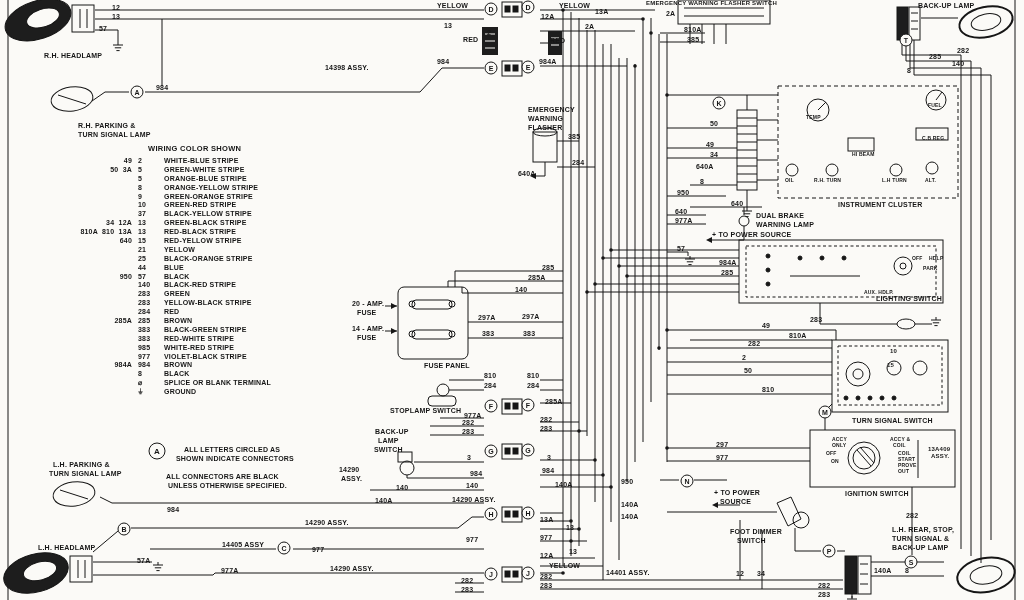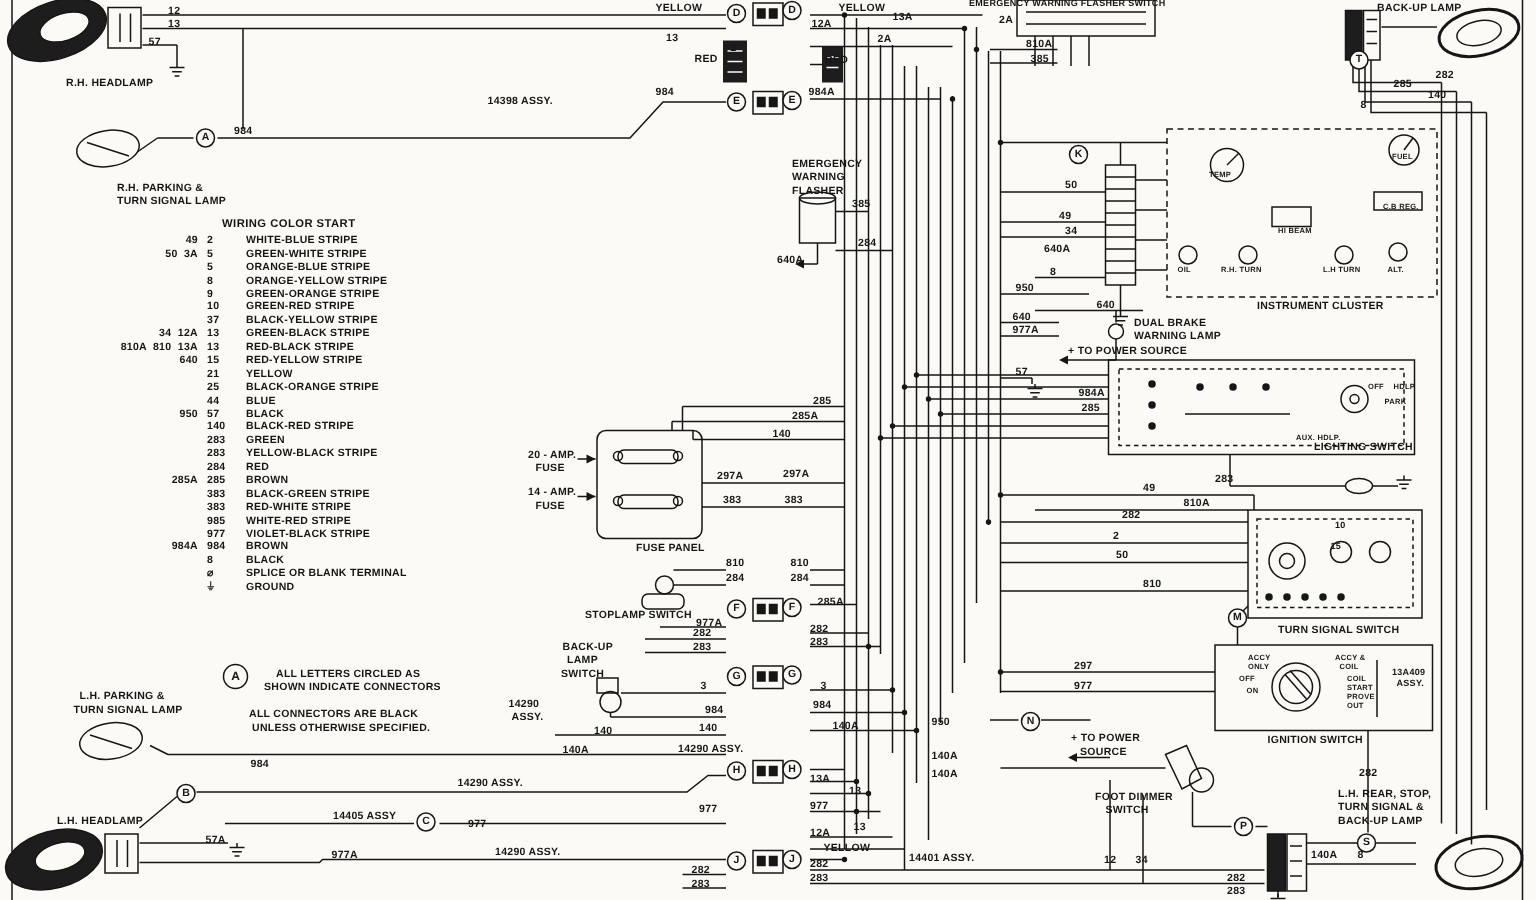--- a/index.html
+++ b/index.html
@@ -250,21 +250,21 @@
       <use href="#gnd" x="118" y="45"></use>
       <use href="#gnd" x="690" y="259"></use>
       <use href="#gnd" x="936" y="320"></use>
       <use href="#gnd" x="158" y="565"></use>
       <use href="#gnd" x="852" y="599"></use>
       <use href="#gnd" x="747" y="211"></use>
     </g>
   </svg>
 
   <div id="color-code">
-    <div class="cc-title">WIRING COLOR START</div>
+    <div class="cc-title">WIRING COLOR SHOWN</div>
     <div id="cc-rows">
         <div class="cc-row">
           <span class="cc-left">49</span>
           <span class="cc-num">2</span>
           <span class="cc-desc">WHITE-BLUE STRIPE</span>
         </div>
         <div class="cc-row">
           <span class="cc-left">50  3A</span>
           <span class="cc-num">5</span>
           <span class="cc-desc">GREEN-WHITE STRIPE</span>

